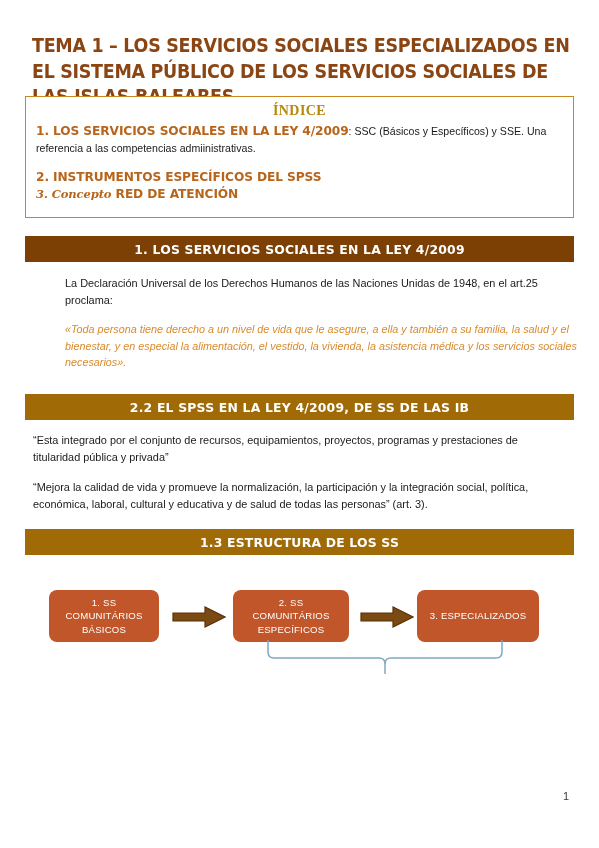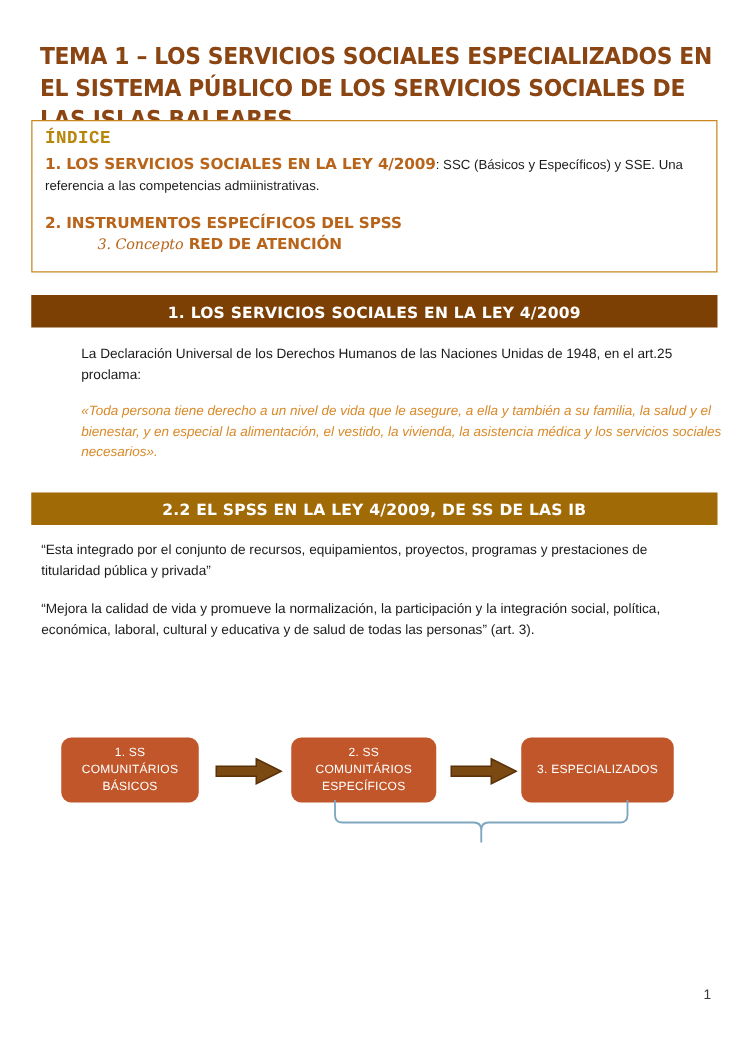--- a/index.html
+++ b/index.html
@@ -44,22 +44,22 @@
     position: absolute;
     left: 25px;
     top: 96px;
     width: 549px;
     height: 122px;
     border: 1.4px solid #C8881F;
     background: #ffffff;
     padding: 6px 10px 8px 10px;
   }
   .index-title {
-    text-align: left;
-    font-family: Liberation Mono, monospace;
+    text-align: center;
+    font-family: Liberation Serif, serif;
     font-weight: bold;
     font-size: 14px;
     color: #B8860B;
     letter-spacing: 0.4px;
     margin-bottom: 4px;
     transform: scaleY(1.05);
   }
   .index-line {
     font-size: 10.6px;
     line-height: 16.5px;
@@ -68,24 +68,23 @@
   .idx-strong {
     font-family: "DejaVu Sans", sans-serif;
     font-weight: bold;
     font-size: 12.2px;
     color: #B8651B;
     letter-spacing: -0.1px;
   }
   .idx-script {
     font-family: "DejaVu Serif", serif;
     font-style: italic;
-    font-weight: normal;
+    font-weight: bold;
     font-size: 11.5px;
     color: #B8651B;
-    margin-left: 42px;
   }
   .index-item2, .index-item3 {
     font-family: "DejaVu Sans", sans-serif;
     font-weight: bold;
     font-size: 12.2px;
     color: #B8651B;
     line-height: 17px;
     letter-spacing: -0.1px;
   }
   .index-gap { height: 13px; }
@@ -230,20 +229,21 @@
   </div>
 
   <div class="bar bar-12">2.2 EL SPSS EN LA LEY 4/2009, DE SS DE LAS IB</div>
 
   <div class="body-block blk-12">
     <p class="p">“Esta integrado por el conjunto de recursos, equipamientos, proyectos, programas y prestaciones de titularidad pública y privada”</p>
     <div class="sp"></div>
     <p class="p">“Mejora la calidad de vida y promueve la normalización, la participación y la integración social, política, económica, laboral, cultural y educativa y de salud de todas las personas” (art. 3).</p>
   </div>
 
+  <div class="bar bar-13">1.3 ESTRUCTURA DE LOS SS</div>
 
   <div class="diagram">
 
     <div class="node node-1">1. SS COMUNITÁRIOS BÁSICOS</div>
 
     <div class="arrow arrow-1">
       <svg width="54" height="22" viewBox="0 0 54 22" xmlns="http://www.w3.org/2000/svg">
         <polygon points="1,7 33,7 33,1 53,11 33,21 33,15 1,15" fill="#7A4A12" stroke="#5A3108" stroke-width="1.2" stroke-linejoin="miter"></polygon>
       </svg>
     </div>

